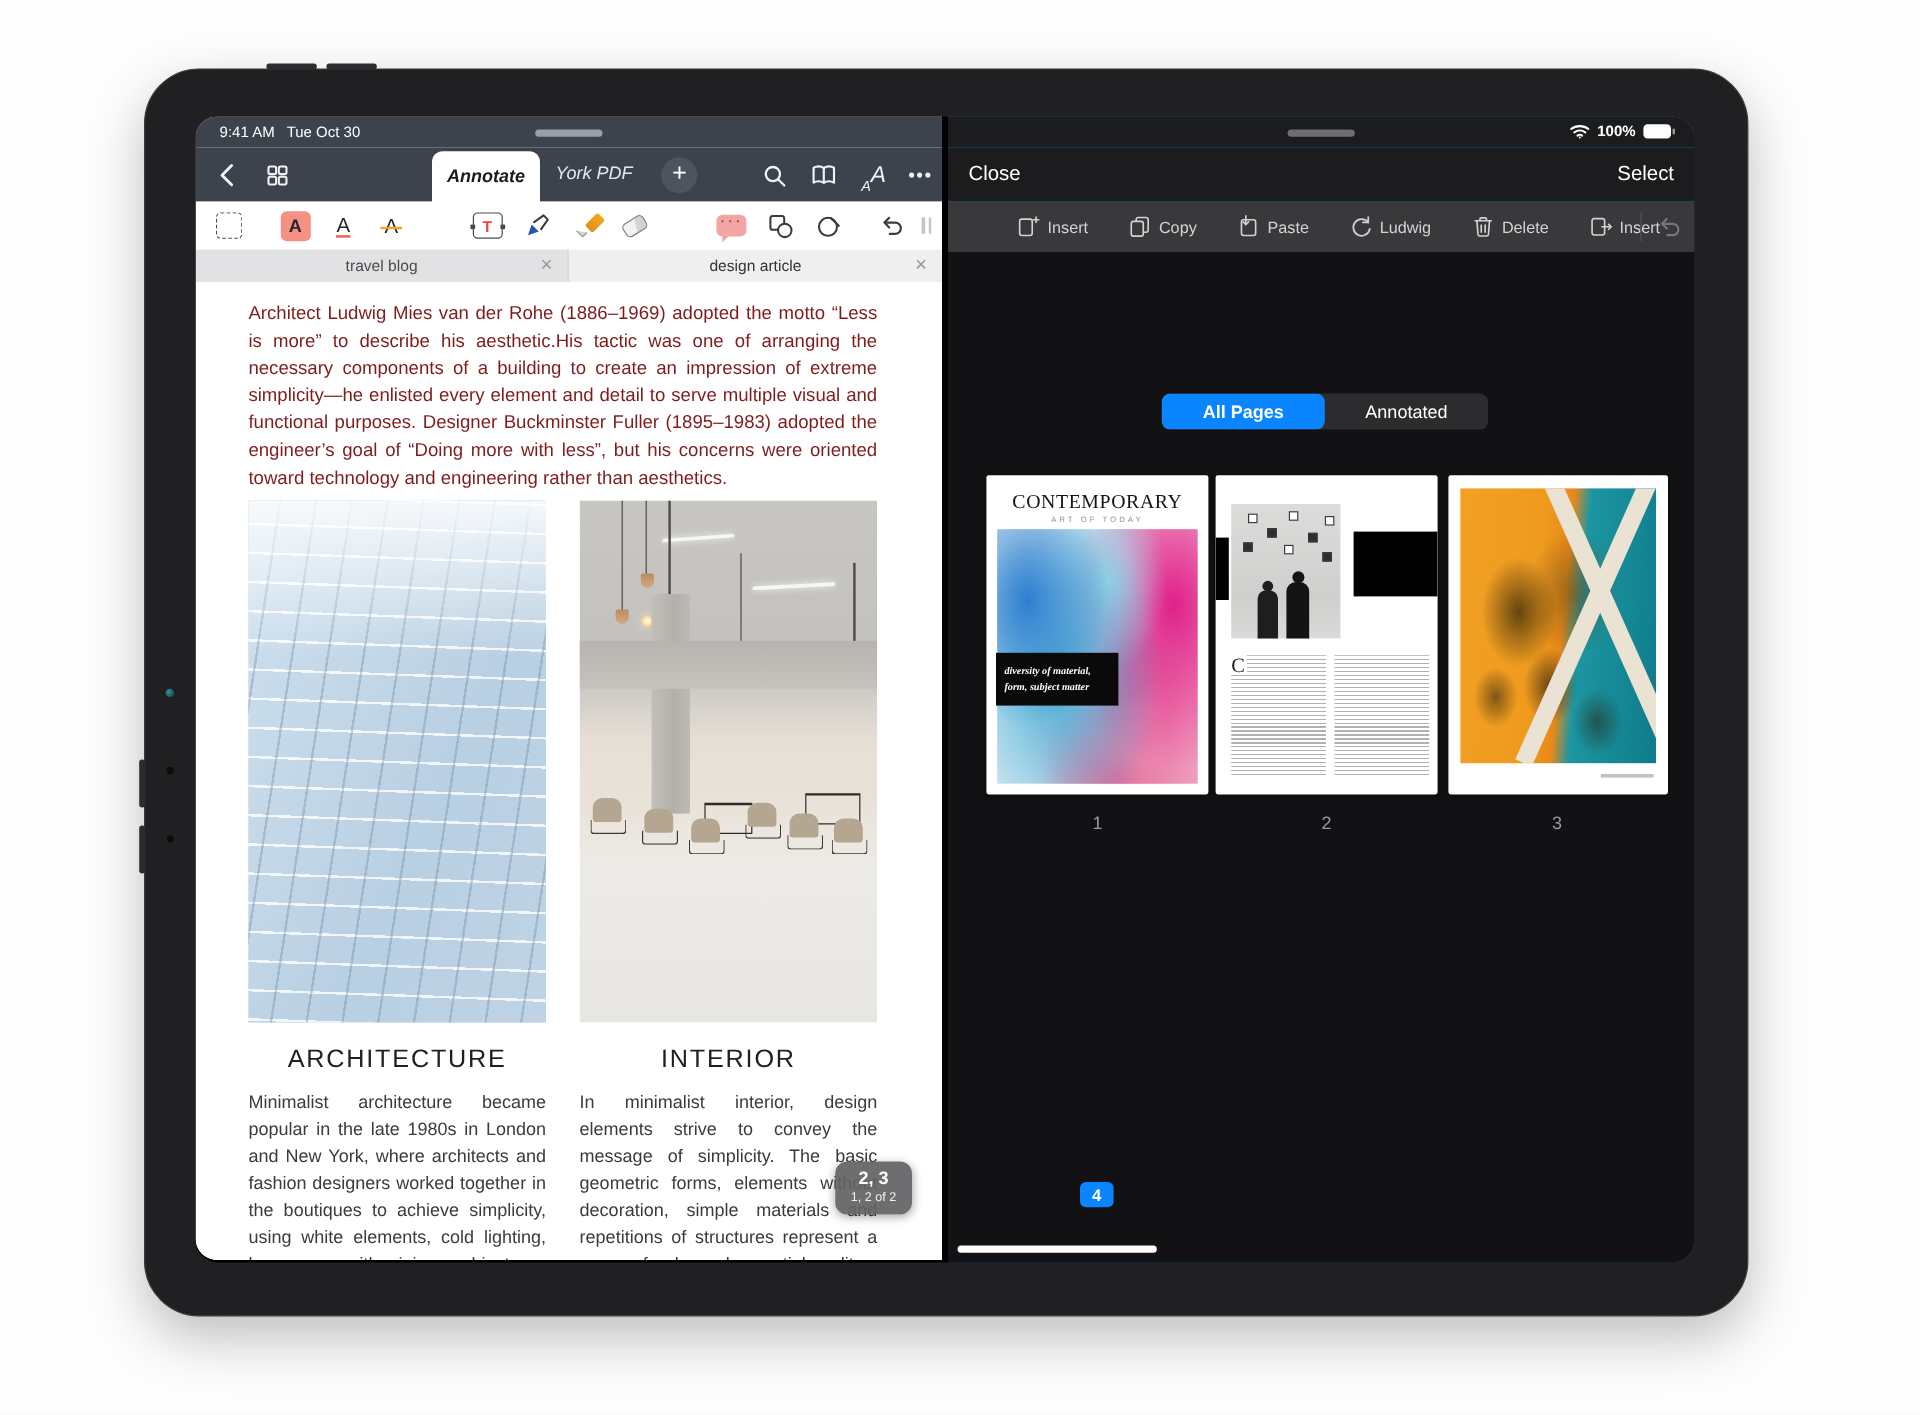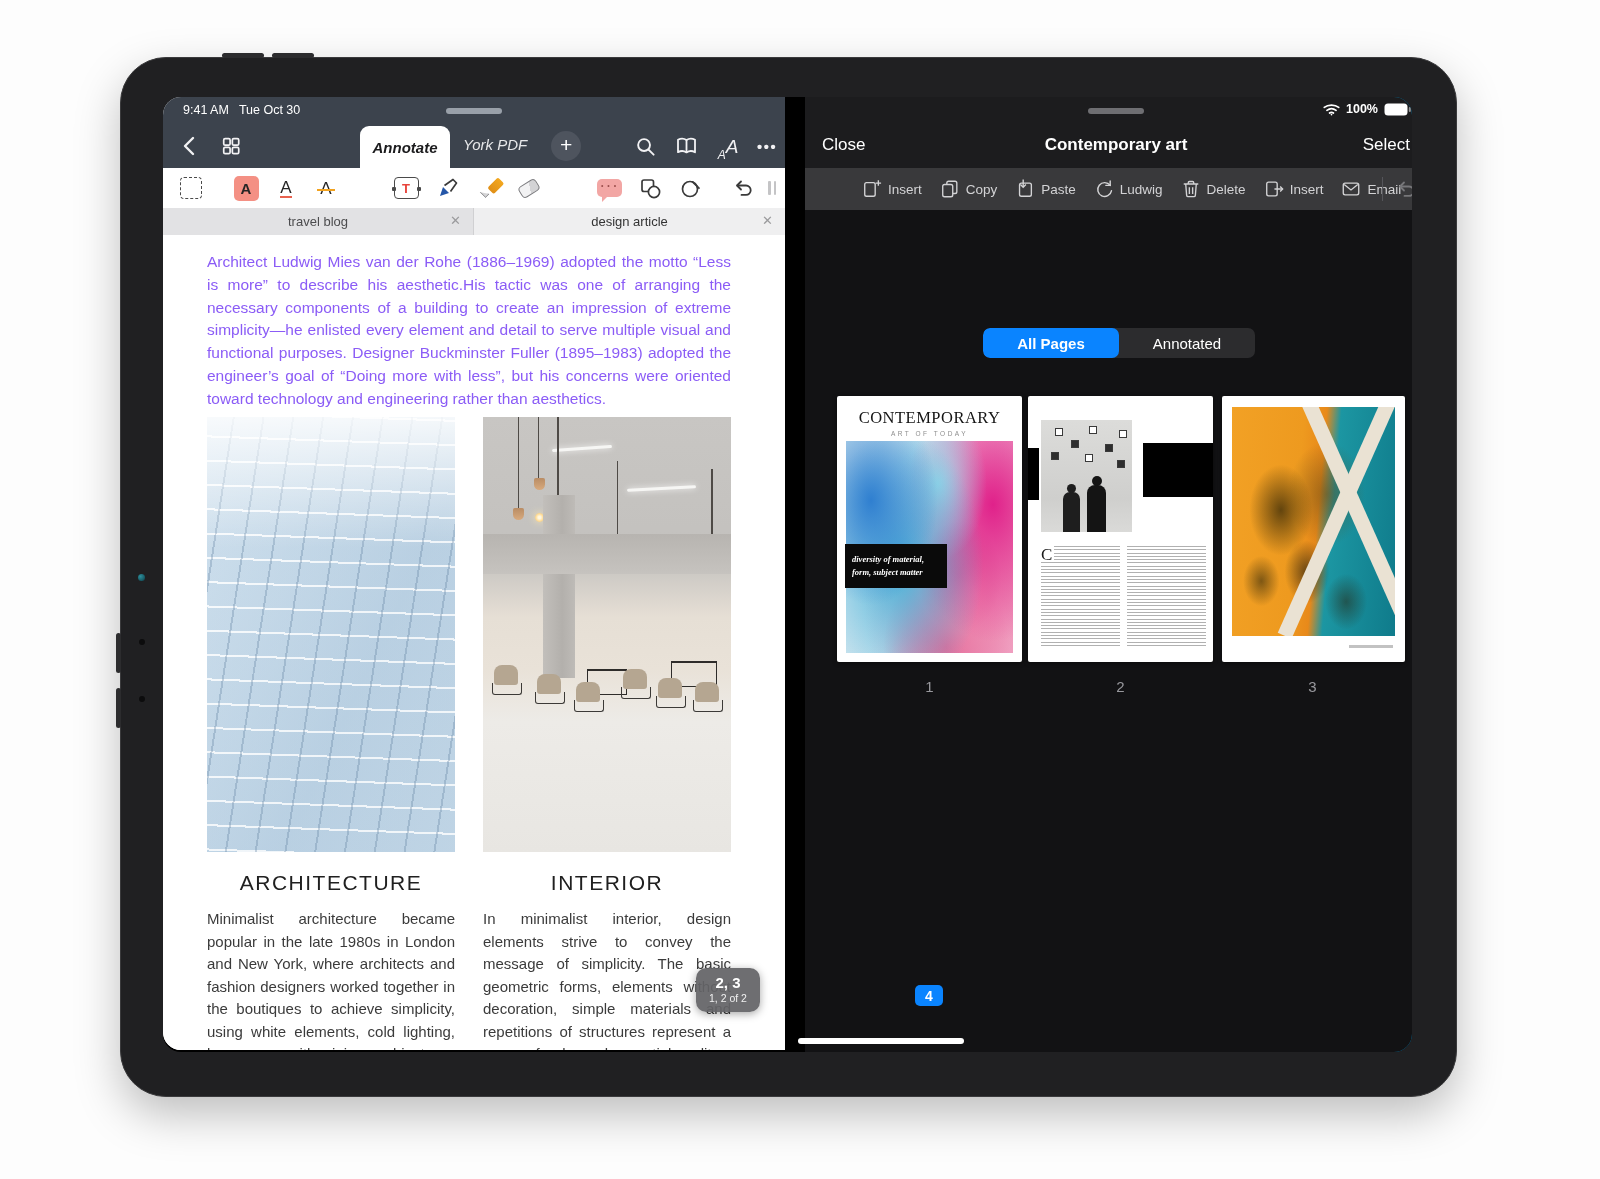--- a/index.html
+++ b/index.html
@@ -64,21 +64,21 @@
   .splitbars i { width:2.5px; height:14px; background:#c4c4c6; border-radius:1px; }
 
   .lp-tabbar { position:absolute; left:0; top:111px; width:622px; height:27px; display:flex; }
   .doc-tab { position:relative; width:311px; height:27px; font-size:13px; color:#4c4c4e;
              display:flex; align-items:center; justify-content:center; }
   .doc-tab .x { position:absolute; right:12px; top:5px; font-size:13px; color:#9a9a9c; }
   .doc-tab.inactive { background:#e2e2e4; border-right:1px solid #d0d0d2; }
   .doc-tab.active { background:#efeff0; color:#333; }
 
   .lp-doc { position:absolute; left:0; top:138px; width:622px; height:815px; background:#fff; color:#3d3d3d; }
-  .intro { position:absolute; left:44px; top:16px; width:524px; font-size:15.5px; line-height:1.47; text-align:justify; color:#8b5cf6; }
+  .intro { position:absolute; left:44px; top:16px; width:524px; font-size:15.5px; line-height:1.47; text-align:justify; color:#7f1d1d; }
   .col-img { position:absolute; top:182px; width:248px; height:435px; overflow:hidden; }
   .img-arch { left:44px; }
   .img-int { left:320px; }
   .caption-title { position:absolute; top:636px; width:248px; text-align:center; font-size:21px; letter-spacing:1.5px;
                    color:#202020; font-weight:500; }
   .caption-text { position:absolute; top:673px; width:248px; font-size:15px; line-height:1.5; text-align:justify; color:#3b3b3b; }
 
   
   .facade { position:absolute; inset:0; background:linear-gradient(180deg,#e8f1f7 0%,#cfdfec 55%,#dbe7f0 100%); }
   .facade .grid { position:absolute; left:-40px; top:-30px; right:-40px; bottom:-30px; transform:skewY(-7deg) rotate(2deg);
@@ -100,30 +100,30 @@
   .interior .chair .back { position:absolute; left:4px; top:0; width:24px; height:20px; background:#b5a691; border-radius:8px 8px 3px 3px; }
   .interior .chair .legs { position:absolute; left:2px; bottom:0; width:30px; height:12px; border-left:1.5px solid #3c3a37; border-right:1.5px solid #3c3a37; border-bottom:1.5px solid #3c3a37; border-radius:0 0 3px 3px; }
   .interior .table { position:absolute; width:40px; height:26px; border:1.8px solid #2e2c2a; border-top-width:2.5px; }
 
   .page-float-badge { position:absolute; left:533px; top:871px; width:64px; height:44px; background:rgba(99,99,102,.93);
                       border-radius:10px; color:#fff; text-align:center; box-shadow:0 2px 8px rgba(0,0,0,.35); }
   .pfb-1 { font-size:15px; font-weight:bold; margin-top:6px; }
   .pfb-2 { font-size:10.5px; opacity:.9; margin-top:1px; }
 
   
-  .right-pane { position:absolute; left:642px; top:0; width:622px; height:955px; background:#0ea5e9; }
+  .right-pane { position:absolute; left:627px; top:0; width:622px; height:955px; background:#0ea5e9; }
   .rp-status { position:absolute; left:0; top:0; width:622px; height:26px; background:#1c1c1e; }
   .rp-pill { left:283px; background:#6e6e72; }
   .rp-statusright { position:absolute; right:16px; top:5px; display:flex; align-items:center; gap:6px; color:#fff; font-size:12.5px; font-weight:bold; }
   .rp-nav { position:absolute; left:0; top:26px; width:622px; height:45px; background:#1c1c1e; color:#fff; }
   .rp-close { position:absolute; left:17px; top:12px; font-size:17px; }
   .rp-title { position:absolute; left:0; right:0; top:12px; text-align:center; font-size:17px; font-weight:bold; }
   .rp-select { position:absolute; right:17px; top:12px; font-size:17px; }
   .rp-toolbar { position:absolute; left:0; top:71px; width:752px; height:42px; background:#39393b;
-                display:flex; align-items:center; padding-left:57px; gap:18px; }
+                display:flex; align-items:center; padding-left:57px; gap:33px; }
   .rtb { display:flex; align-items:center; gap:6px; color:#d3d3d5; font-size:13.5px; }
   .rtb svg { stroke:#d3d3d5; }
   .rp-undo { position:absolute; right:10px; top:71px; height:42px; display:flex; align-items:center; gap:12px; }
   .rp-undo .vdiv { width:1px; height:24px; background:#55555a; }
   .rp-body { position:absolute; left:0; top:113px; width:622px; height:842px; background:#121214; }
 
   .segmented { position:absolute; left:178px; top:118px; width:272px; height:30px; background:#2c2c2e; border-radius:7px; display:flex; overflow:hidden; }
   .seg { flex:1; display:flex; align-items:center; justify-content:center; font-size:15px; color:#fff; }
   .seg.active { background:#0a84ff; border-radius:7px; font-weight:bold; }
 
@@ -411,21 +411,20 @@
           <svg width="27" height="13" viewBox="0 0 27 13">
             <rect x="0.5" y="0.5" width="23" height="12" rx="3.5" fill="#fff"></rect>
             <rect x="24.8" y="4" width="2" height="5" rx="1" fill="#ffffff" opacity="0.55"></rect>
           </svg>
         </div>
       </div>
       <div class="drag-pill rp-pill"></div>
 
       <div class="rp-nav">
         <div class="rp-close">Close</div>
-        <div class="rp-title">Contemporary art</div>
         <div class="rp-select">Select</div>
       </div>
 
       <div class="rp-toolbar">
         <div class="rtb">
           <svg width="20" height="20" viewBox="0 0 22 22" fill="none" stroke-width="1.5">
             <rect x="3" y="4" width="11.5" height="15" rx="2"></rect>
               <line x1="18" y1="1.5" x2="18" y2="7.5"></line>
               <line x1="15" y1="4.5" x2="21" y2="4.5"></line>
           </svg>

